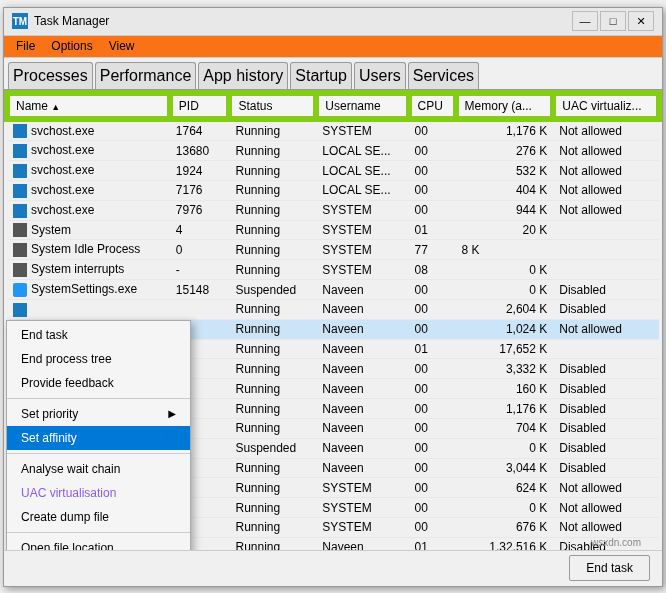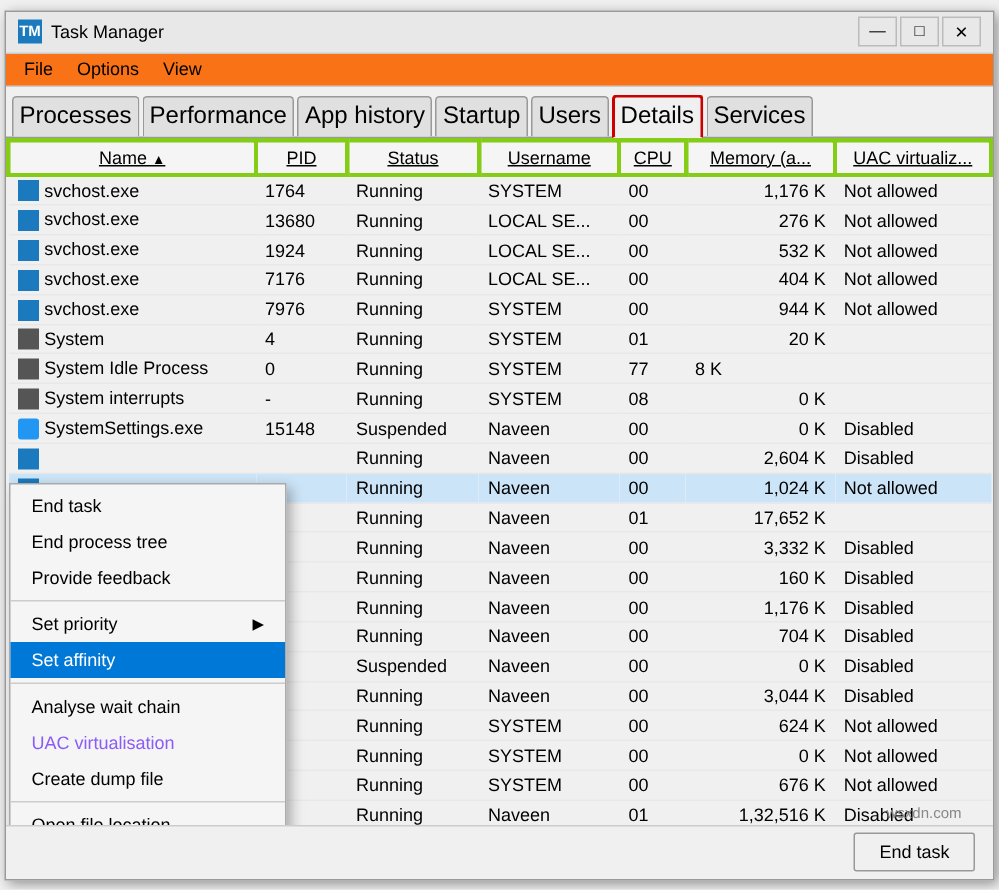--- a/index.html
+++ b/index.html
@@ -122,28 +122,27 @@
       border-collapse: collapse;
       font-size: 12px;
     }
     thead tr {
       background: #f5f5f5;
       position: sticky;
       top: 0;
       z-index: 2;
     }
     thead th {
-      border: 3px solid #84cc16;
+      border: 6px solid #84cc16;
       padding: 3px 6px;
-      text-align: center;
+      text-align: left;
       font-weight: normal;
       white-space: nowrap;
       cursor: pointer;
       user-select: none;
-      text-decoration: underline;
     }
     tbody tr {
       border-bottom: 1px solid #e8e8e8;
     }
     tbody tr.selected {
       background: #cce4f7;
     }
     td {
       padding: 2px 6px;
       white-space: nowrap;
@@ -236,21 +235,20 @@
     <span class="menu-item">Options</span>
     <span class="menu-item">View</span>
   </div>
 
   <div class="tab-bar">
     <div class="tab">Processes</div>
     <div class="tab">Performance</div>
     <div class="tab">App history</div>
     <div class="tab">Startup</div>
     <div class="tab">Users</div>
-    <div class="tab active">Details</div>
     <div class="tab">Services</div>
   </div>
 
   <div class="content-area">
     <div class="table-container">
       <table>
         <thead>
           <tr>
             <th style="width:150px;">Name <span style="font-size:9px;">▲</span></th>
             <th style="width:55px;">PID</th>

